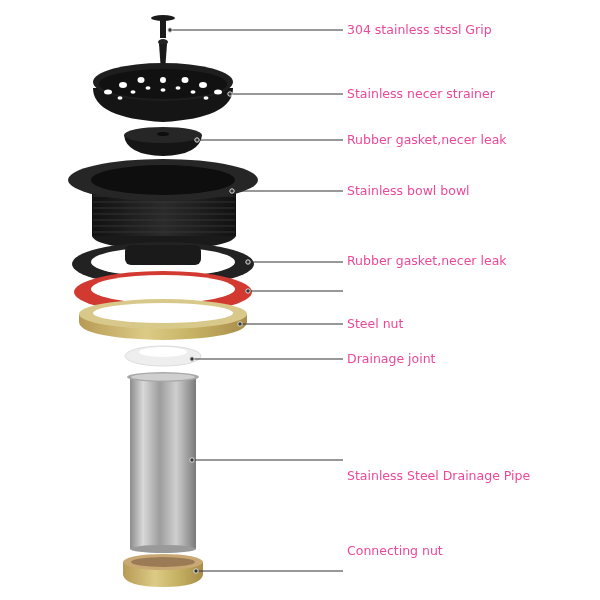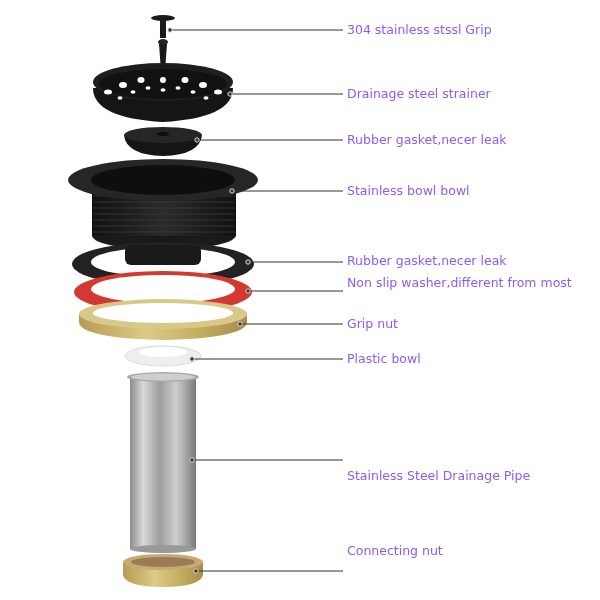--- a/index.html
+++ b/index.html
@@ -1,18 +1,18 @@
 <!DOCTYPE html>
 <html><head>
   <meta charset="utf-8">
   <style>
     html, body { margin: 0; padding: 0; background: #ffffff; }
     body { width: 600px; height: 600px; position: relative; overflow: hidden; font-family: "DejaVu Sans", sans-serif; }
     #diagram { position: absolute; left: 0; top: 0; width: 600px; height: 600px; }
-    .label { position: absolute; left: 347px; font-size: 12.5px; color: #8b5cf6; line-height: 14px; white-space: nowrap; }
+    .label { position: absolute; left: 347px; font-size: 12.5px; color: #ec4899; line-height: 14px; white-space: nowrap; }
     .label.two { line-height: 14.5px; }
   </style>
 </head>
 <body>
 
 <svg id="diagram" viewBox="0 0 600 600" xmlns="http://www.w3.org/2000/svg">
   <defs>
     <linearGradient id="steel" x1="0" x2="1" y1="0" y2="0">
       <stop offset="0" stop-color="#8c8c8c"></stop>
       <stop offset="0.2" stop-color="#d9d9d9"></stop>
@@ -140,23 +140,22 @@
     <circle cx="248" cy="262" r="2.2"></circle>
     <circle cx="248" cy="291" r="2.2"></circle>
     <circle cx="240" cy="324" r="2.2"></circle>
     <circle cx="192" cy="359" r="2.2"></circle>
     <circle cx="192" cy="460" r="2.2"></circle>
     <circle cx="196" cy="571" r="2.2"></circle>
   </g>
 </svg>
 
 <div class="label" style="top:23px">304 stainless stssl Grip</div>
-<div class="label" style="top:87px">Drainage steel strainer</div>
+<div class="label" style="top:87px">Stainless necer strainer</div>
 <div class="label" style="top:133px">Rubber gasket,necer leak</div>
 <div class="label" style="top:184px">Stainless bowl bowl</div>
 <div class="label" style="top:254px">Rubber gasket,necer leak</div>
 <div class="label two" style="top:276px">
-  <div>Non slip washer,different from most</div>
 </div>
-<div class="label" style="top:317px">Grip nut</div>
-<div class="label" style="top:352px">Plastic bowl</div>
+<div class="label" style="top:317px">Steel nut</div>
+<div class="label" style="top:352px">Drainage joint</div>
 <div class="label" style="top:469px">Stainless Steel Drainage Pipe</div>
 <div class="label" style="top:544px">Connecting nut</div>
 
 </body></html>

